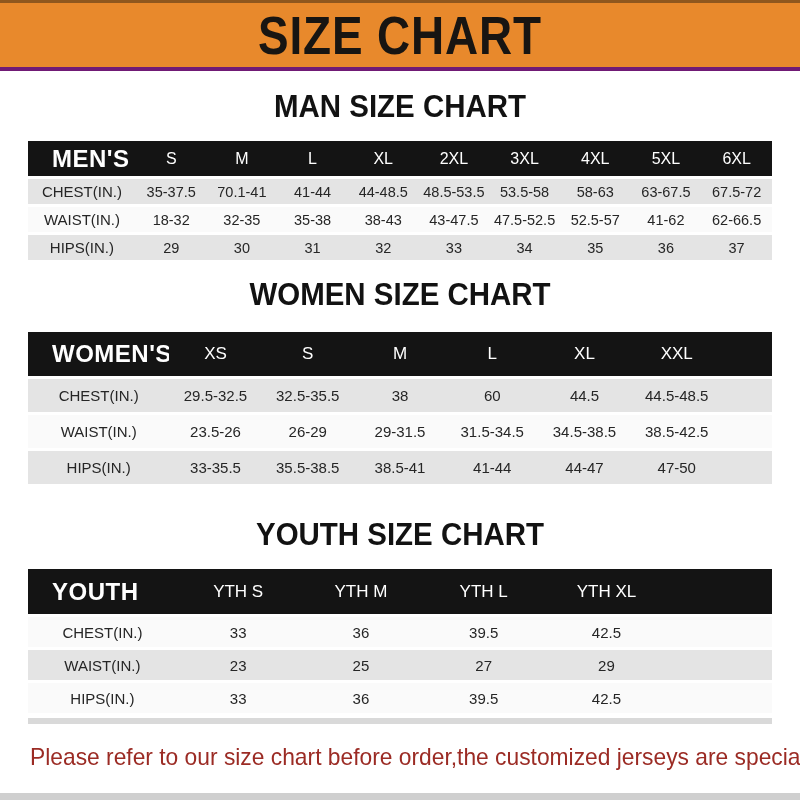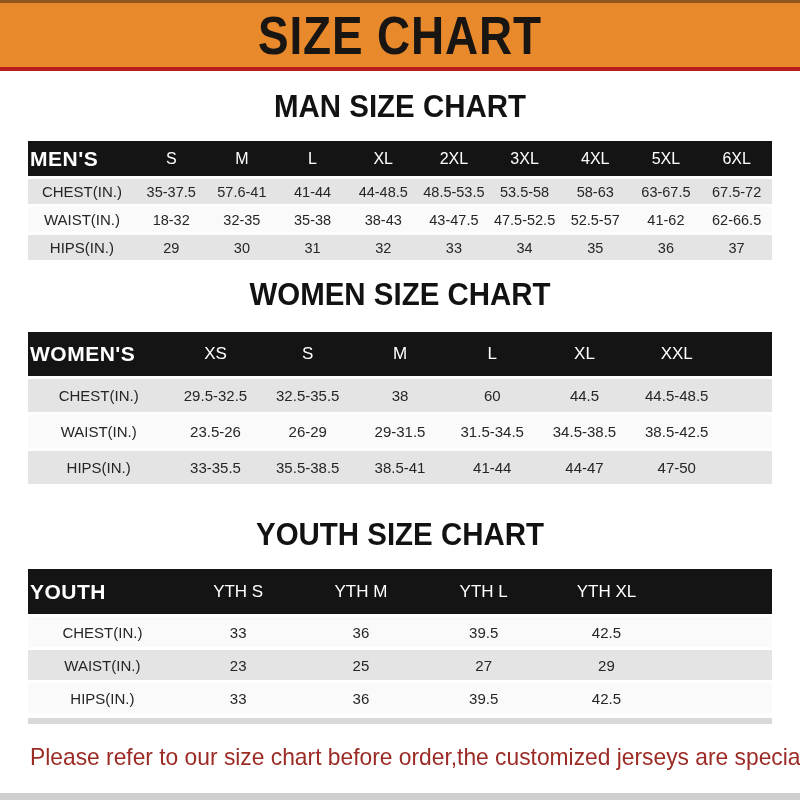--- a/index.html
+++ b/index.html
@@ -10,21 +10,21 @@
     overflow:hidden;
     position:relative;
   }
   .page{position:relative;width:800px;height:800px;}
 
   
   .banner{
     height:64px;
     background:var(--banner-orange,#E8892C);
     border-top:3px solid rgba(70,45,20,.55);
-    border-bottom:4px solid #b91c1c;
+    border-bottom:4px solid #701a75;
     display:flex;align-items:center;justify-content:center;
   }
   .banner-title{
     margin:0;
     font-size:54px;
     font-weight:bold;
     letter-spacing:1px;
     color:#181512;
     transform:scaleX(.85);
     white-space:nowrap;
@@ -46,22 +46,22 @@
     width:744px;margin:13px auto 0;
     border-collapse:separate;border-spacing:0 3px;
     table-layout:fixed;
   }
   table.size-table th{
     background:var(--header-bar-black,#141414);
     color:#fff;font-weight:normal;font-size:16px;text-align:center;
     overflow:hidden;white-space:nowrap;
   }
   table.size-table th.lbl{
-    text-align:left;padding-left:2px;
-    font-weight:bold;font-size:21px;letter-spacing:.5px;
+    text-align:left;padding-left:24px;
+    font-weight:bold;font-size:24px;letter-spacing:.5px;
   }
   table.size-table td{
     text-align:center;font-size:15px;color:#262626;
     background:var(--row-gray,#E4E4E4);
     overflow:hidden;white-space:nowrap;
   }
   table.size-table tr.alt td{background:var(--row-white,#FAFAFA);}
   table.size-table td.lbl{font-size:15px;}
 
   table.men th{height:33px;}
@@ -112,21 +112,21 @@
           <th>3XL</th>
           <th>4XL</th>
           <th>5XL</th>
           <th>6XL</th>
         </tr>
       </thead>
     <tbody>
         <tr>
           <td class="lbl">CHEST(IN.)</td>
           <td>35-37.5</td>
-          <td>57.6-41</td>
+          <td>70.1-41</td>
           <td>41-44</td>
           <td>44-48.5</td>
           <td>48.5-53.5</td>
           <td>53.5-58</td>
           <td>58-63</td>
           <td>63-67.5</td>
           <td>67.5-72</td>
         </tr>
         <tr class="alt">
           <td class="lbl">WAIST(IN.)</td>

